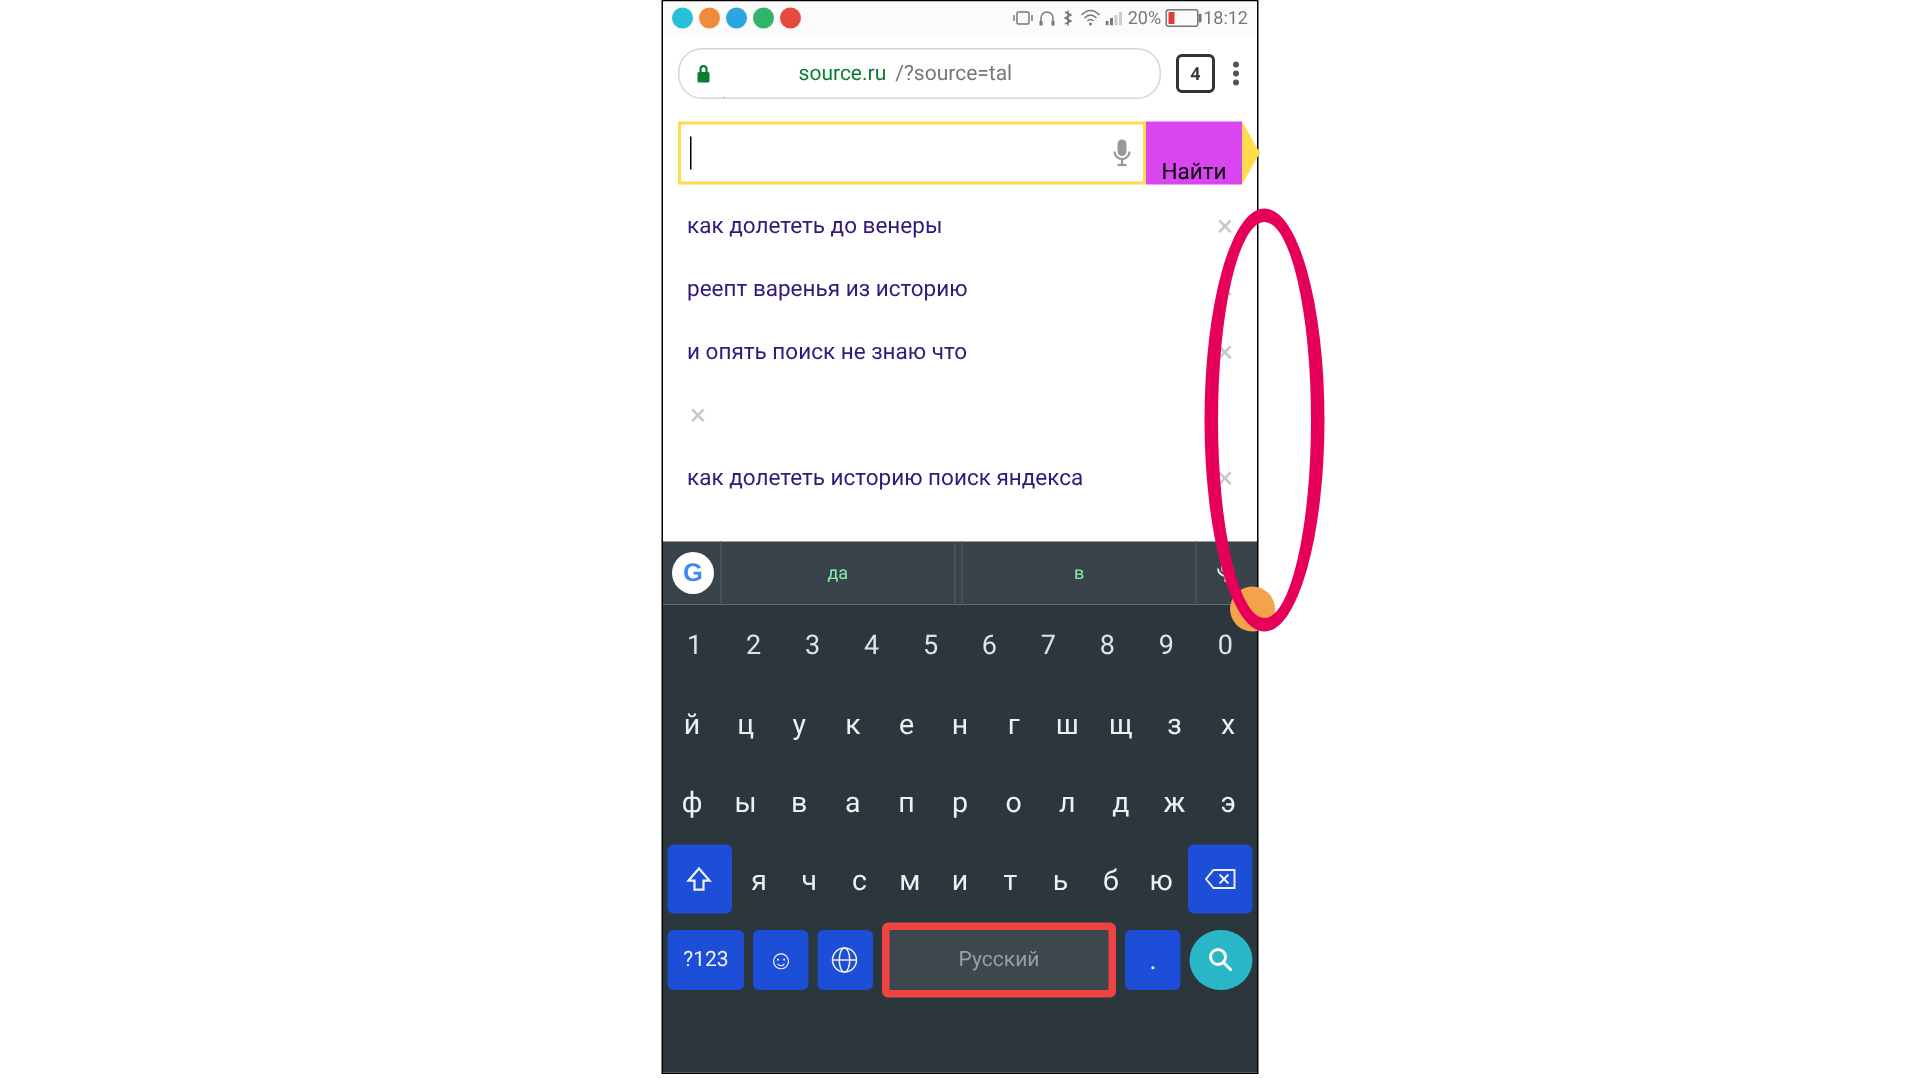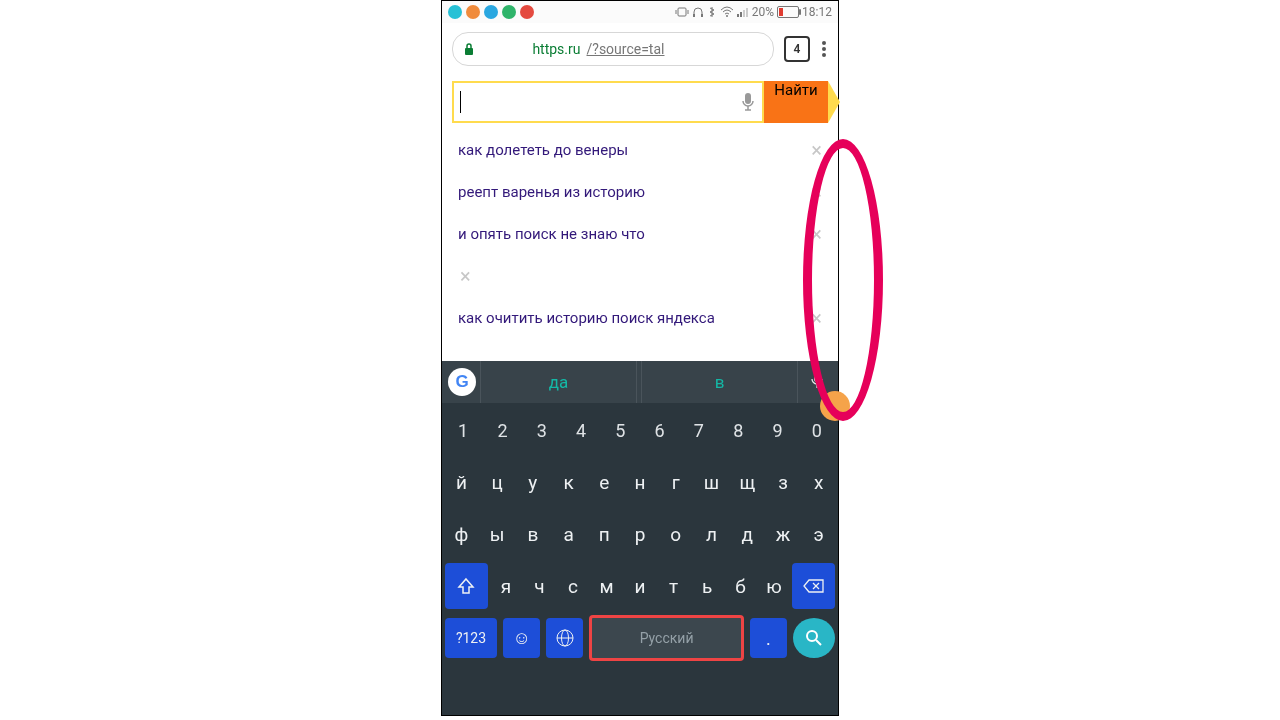--- a/index.html
+++ b/index.html
@@ -60,21 +60,21 @@
     align-items:center;
     padding:0 10px;
     gap:6px;
     font-size:14px;
     color:#333;
     overflow:hidden;
     white-space:nowrap;
   }
   .urlbox .proto { color:#6d28d9;margin-top:44px; }
   .urlbox .host { color:#0a7d34; }
-  .urlbox .path { color:#777;text-decoration:underline; }
+  .urlbox .path { color:#777; }
   .tabcount {
     width:22px; height:22px; border:2px solid #333; border-radius:4px;
     display:flex; align-items:center; justify-content:center;
     font-size:12px; font-weight:600; color:#333;
   }
   .more-dots { display:flex; flex-direction:column; gap:2px; padding:0 2px;}
   .more-dots span { width:4px; height:4px; background:#555; border-radius:50%; }
   
   .ysearch {
     margin: 6px 10px 0 10px;
@@ -89,22 +89,22 @@
     padding:0 6px;
     gap:6px;
     background:#fff;
     box-sizing:border-box;
   }
   .ysearch .cursor { width:1px; height:22px; background:#000; }
   .ysearch .mic { color:#888; }
   .ysearch .btn {
     position:relative;
     width:64px;
-    background:#f97316;
-    display:flex; align-items:flex-start; justify-content:center;
+    background:#d946ef;
+    display:flex; align-items:flex-end; justify-content:center;
     font-size:15px; color:#000;
   }
   .ysearch .btn:after{
     content:"";
     position:absolute;
     right:-12px; top:0;
     width:0;height:0;
     border-top:21px solid transparent;
     border-bottom:21px solid transparent;
     border-left:12px solid #ffdb4d;
@@ -130,21 +130,21 @@
     color:#e6e8ea;
   }
   .gicon {
     width:28px; height:28px; border-radius:50%; background:#fff;
     display:flex; align-items:center; justify-content:center;
     font-family: "Product Sans", Arial, sans-serif;
     font-weight:700; font-size:17px;
   }
   .gicon span:nth-child(1){color:#4285F4;}
   .gicon span:nth-child(2){color:#EA4335; margin-left:-3px;}
-  .pred { flex:1; text-align:center; font-size:17px; color:#14b8a6; border-left:1px solid #4a545b; border-right:1px solid #4a545b; height:100%; display:flex; align-items:center; justify-content:center;}
+  .pred { flex:1; text-align:center; font-size:12px; color:#86efac; border-left:1px solid #4a545b; border-right:1px solid #4a545b; height:100%; display:flex; align-items:center; justify-content:center;}
   .pred:first-of-type{border-left:none;}
   .gmic { width:30px; text-align:center; color:#e6e8ea; }
 
   .orange-thumb{
     position:absolute;
     right:0; top:0;
     transform: translate(40%,-40%);
     width:30px;height:30px;border-radius:50%;
     background:#f5a34a;
   }
@@ -170,21 +170,21 @@
   }
   .numkey { font-size:18px; color:#dfe3e6; }
   .shift, .bksp, .sym, .emoji, .globe, .dot, .go {
     background:#1d4ed8;
   }
   .shift, .bksp { flex:1.4; }
   .space {
     flex:4;
     height:40px;
     background:#3c474e;
-    border:3px solid #ef4444;
+    border:5px solid #ef4444;
     border-radius:4px;
     color:#94a0a7;
     font-size:14px;
     display:flex; align-items:center; justify-content:center;
   }
   .go {
     width:42px; flex:none;
     background:#29b6c6;
     border-radius:50%;
     height:40px;
@@ -256,21 +256,21 @@
     </div>
   </div>
 
   <div class="browserbar">
     <div class="urlbox">
       <svg width="12" height="14" viewBox="0 0 12 14">
           <rect x="2" y="6" width="8" height="7" rx="1" fill="#0a7d34"></rect>
           <path d="M4 6 V4 a2 2 0 0 1 4 0 V6" fill="none" stroke="#0a7d34" stroke-width="1.5"></path>
         </svg>
       <span class="proto">https://</span>
-        <span class="host">https.ru</span>
+        <span class="host">source.ru</span>
         <span class="path">/?source=tal</span>
     </div>
     <div class="tabcount">4</div>
     <div class="more-dots">
         <span></span>
         <span></span>
         <span></span>
       </div>
   </div>
 
@@ -300,21 +300,21 @@
         <span class="del">×</span>
       </div>
     <div class="sugrow">
         <span class="txt">и опять поиск не знаю что</span>
         <span class="del">×</span>
       </div>
     <div class="sugrow">
         <span class="del">×</span>
       </div>
     <div class="sugrow">
-        <span class="txt">как очитить историю поиск яндекса</span>
+        <span class="txt">как долететь историю поиск яндекса</span>
         <span class="del">×</span>
       </div>
   </div>
 
   <div class="gbar">
     <div class="gicon">
         <span>G</span>
       </div>
     <div class="pred">да</div>
     <div class="pred">в</div>

